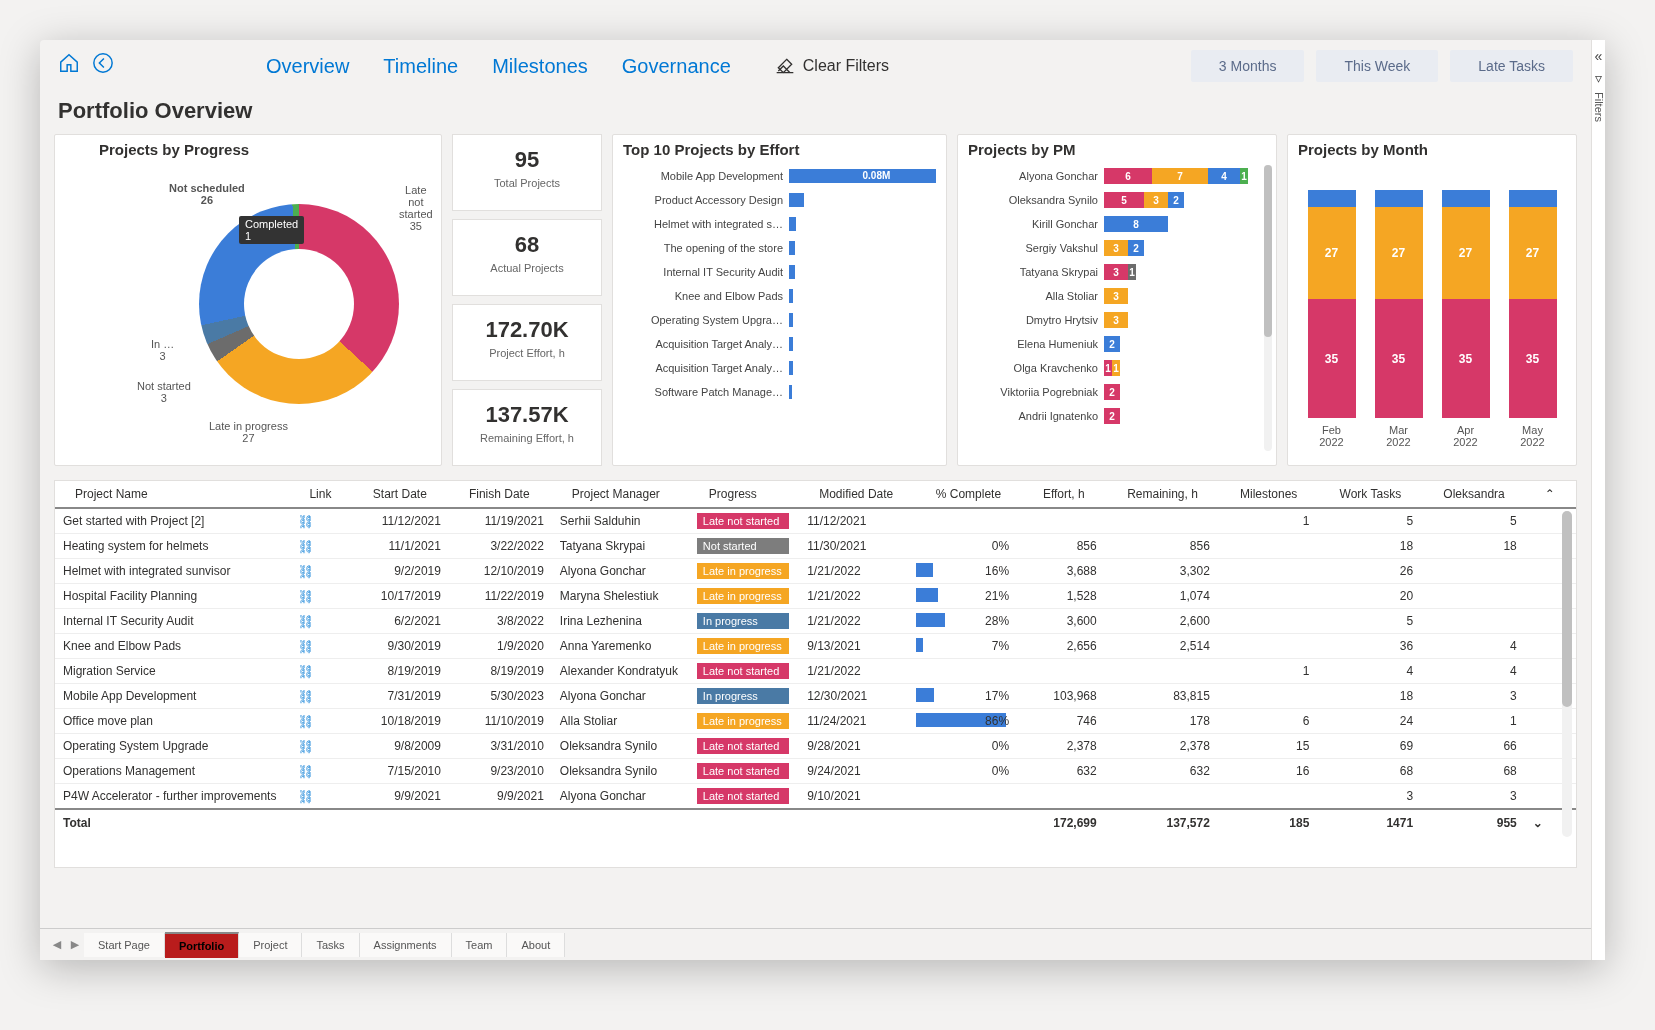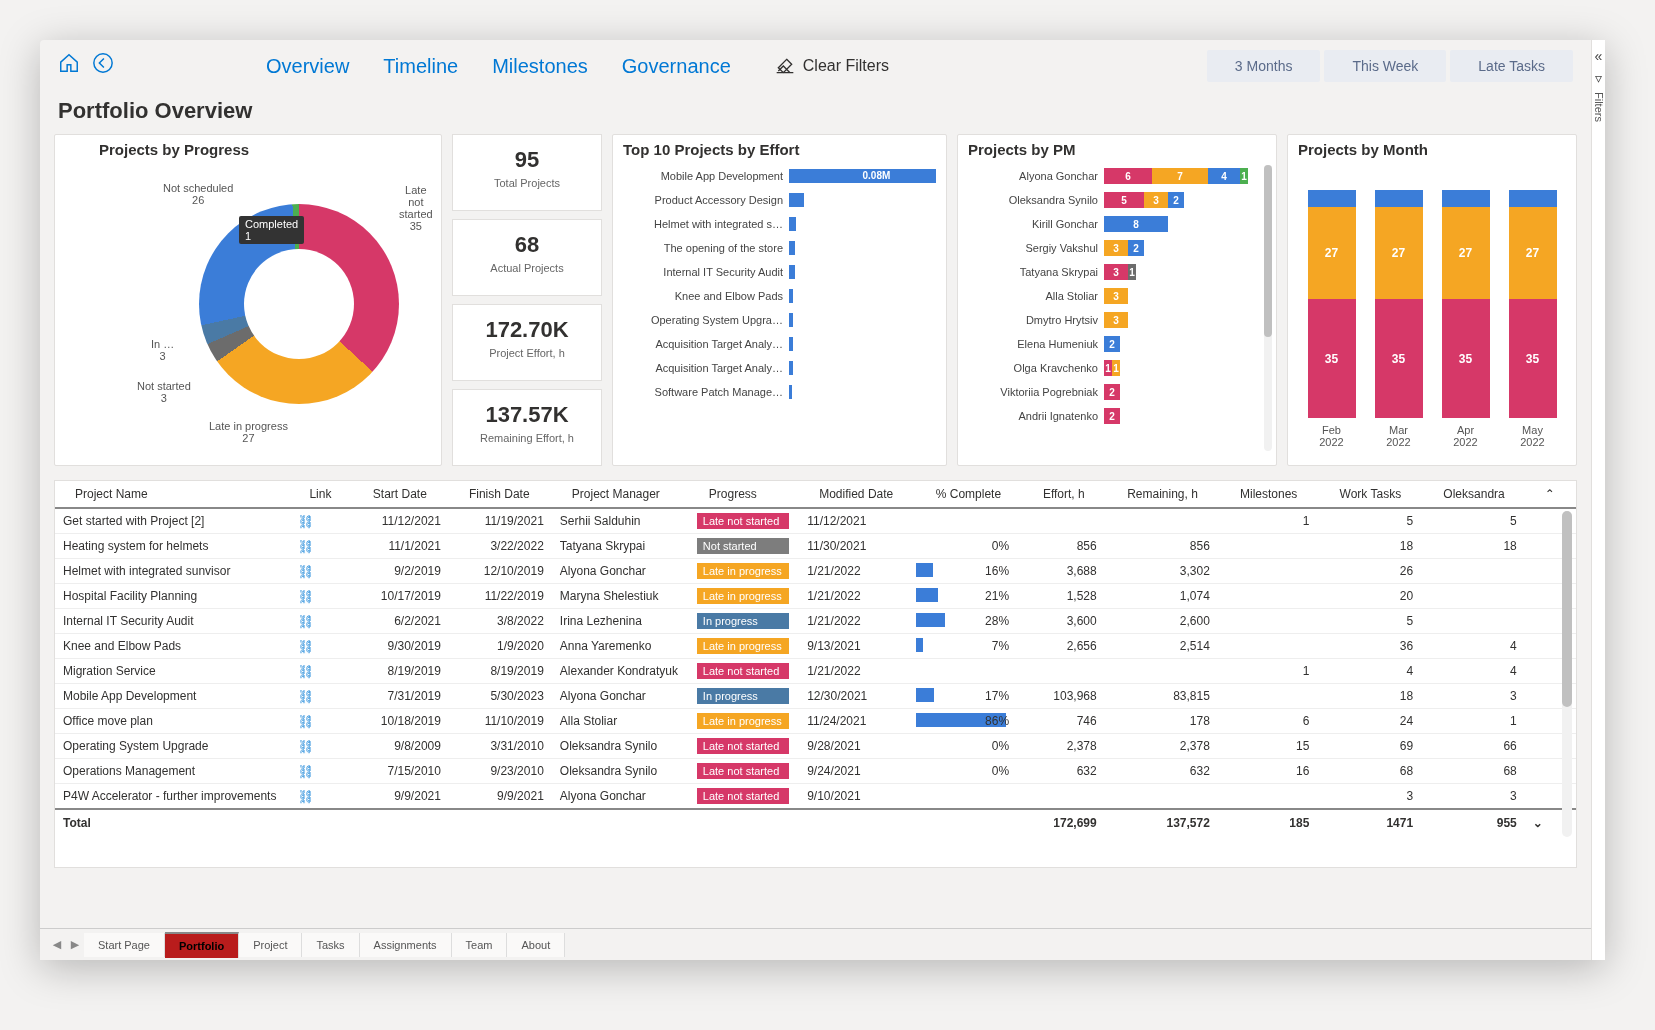--- a/index.html
+++ b/index.html
@@ -10,21 +10,21 @@
 .collapse-panel .chev { font-size: 14px; color: #444; cursor: pointer; }
 .collapse-panel .lbl { writing-mode: vertical-rl; font-size: 11px; color: #555; }
 
 .topbar { display: flex; align-items: center; padding: 10px 18px; gap: 12px; }
 .nav-icon { color: #0078d4; font-size: 22px; cursor: pointer; }
 .nav-icon svg { width: 22px; height: 22px; }
 .nav-tabs { display: flex; gap: 34px; margin-left: 140px; }
 .nav-tabs a { color: #0078d4; font-size: 20px; text-decoration: none; cursor: pointer; }
 .clear-filters { display: flex; align-items: center; gap: 8px; font-size: 16px; margin-left: 32px; cursor: pointer; }
 .clear-filters .eraser { width: 20px; height: 20px; }
-.time-tabs { display: flex; gap: 4px; margin-left: auto; }
+.time-tabs { display: flex; gap: 12px; margin-left: auto; }
 .time-tabs .tbtn { background: #e9ecf2; color: #5b6b8a; padding: 8px 28px; font-size: 14px; cursor: pointer; border-radius: 2px; }
 
 .page-title { font-size: 22px; font-weight: 600; padding: 6px 18px 10px 18px; }
 
 .cards { display: flex; gap: 10px; padding: 0 14px; }
 .card { background: #fff; border: 1px solid #e1dfdd; border-radius: 2px; padding: 6px 10px 10px 10px; display: flex; flex-direction: column; }
 .card h3 { font-size: 15px; font-weight: 600; margin-bottom: 6px; }
 
 .card.progress { width: 388px; height: 332px; position: relative; padding-left: 44px; }
 .donut-wrap { position: relative; width: 100%; height: 280px; }
@@ -142,21 +142,21 @@
         <div class="donut-wrap">
           <div class="donut" id="donut" style="--c0: #d63868; --a0: 132.6315789473684deg; --c1: #f5a623; --a1: 234.94736842105263deg; --c2: #6c6c6c; --a2: 246.31578947368422deg; --c3: #4a7aa5; --a3: 257.6842105263158deg; --c4: #3b7dd8; --a4: 356.2105263157895deg; --c5: #4caf50; --a5: 360deg;">
               <div class="donut-hole"></div>
             </div>
           <div class="tooltip" style="left:140px;top:52px"><span>Completed</span><br><span>1</span></div>
           <div id="donut-labels">
               <div class="dlabel" style="left: 300px; top: 20px;">Late not started<br>35</div>
               <div class="dlabel" style="left: 110px; top: 256px;">Late in progress<br>27</div>
               <div class="dlabel" style="left: 38px; top: 216px;">Not started<br>3</div>
               <div class="dlabel" style="left: 52px; top: 174px;">In …<br>3</div>
-              <div class="dlabel" style="left: 64px; top: 18px;">Not scheduled<br>26</div>
+              <div class="dlabel" style="left: 70px; top: 18px; font-weight: bold;">Not scheduled<br>26</div>
             </div>
         </div>
       </div>
 
       <div class="kpis" id="kpis">
           <div class="kpi">
             <div class="v">95</div>
             <div class="l">Total Projects</div>
           </div>
           <div class="kpi">

